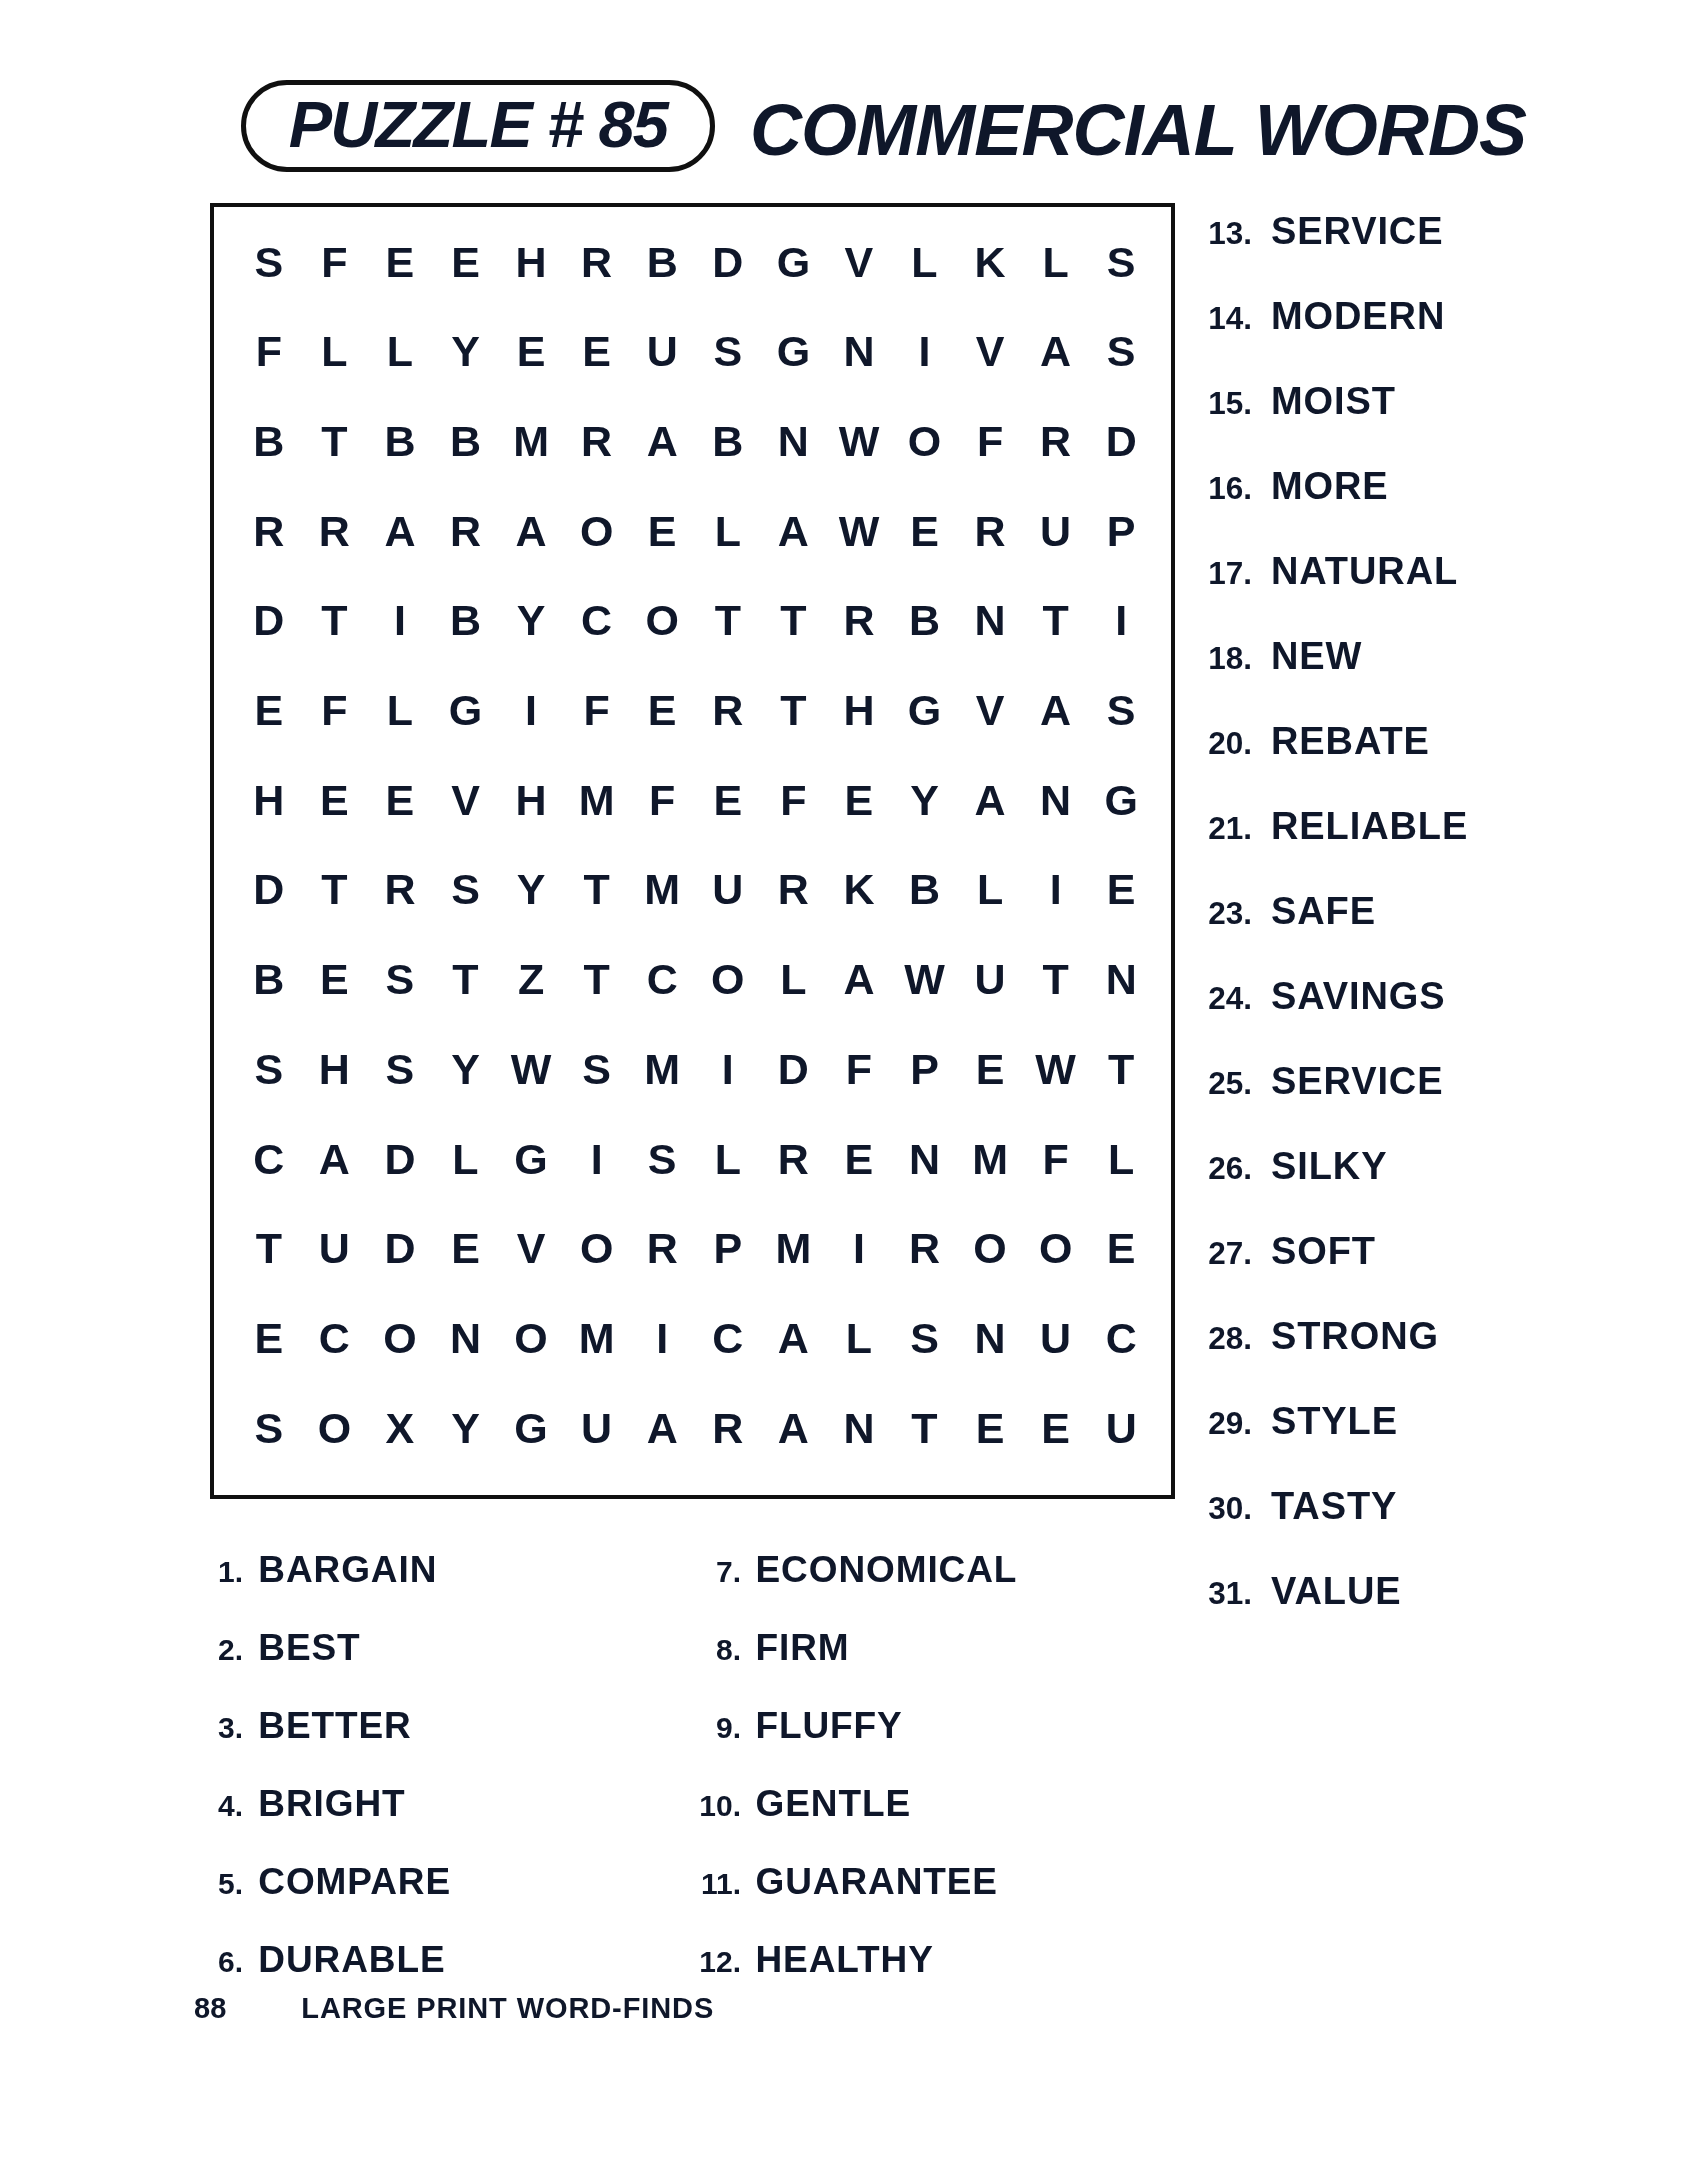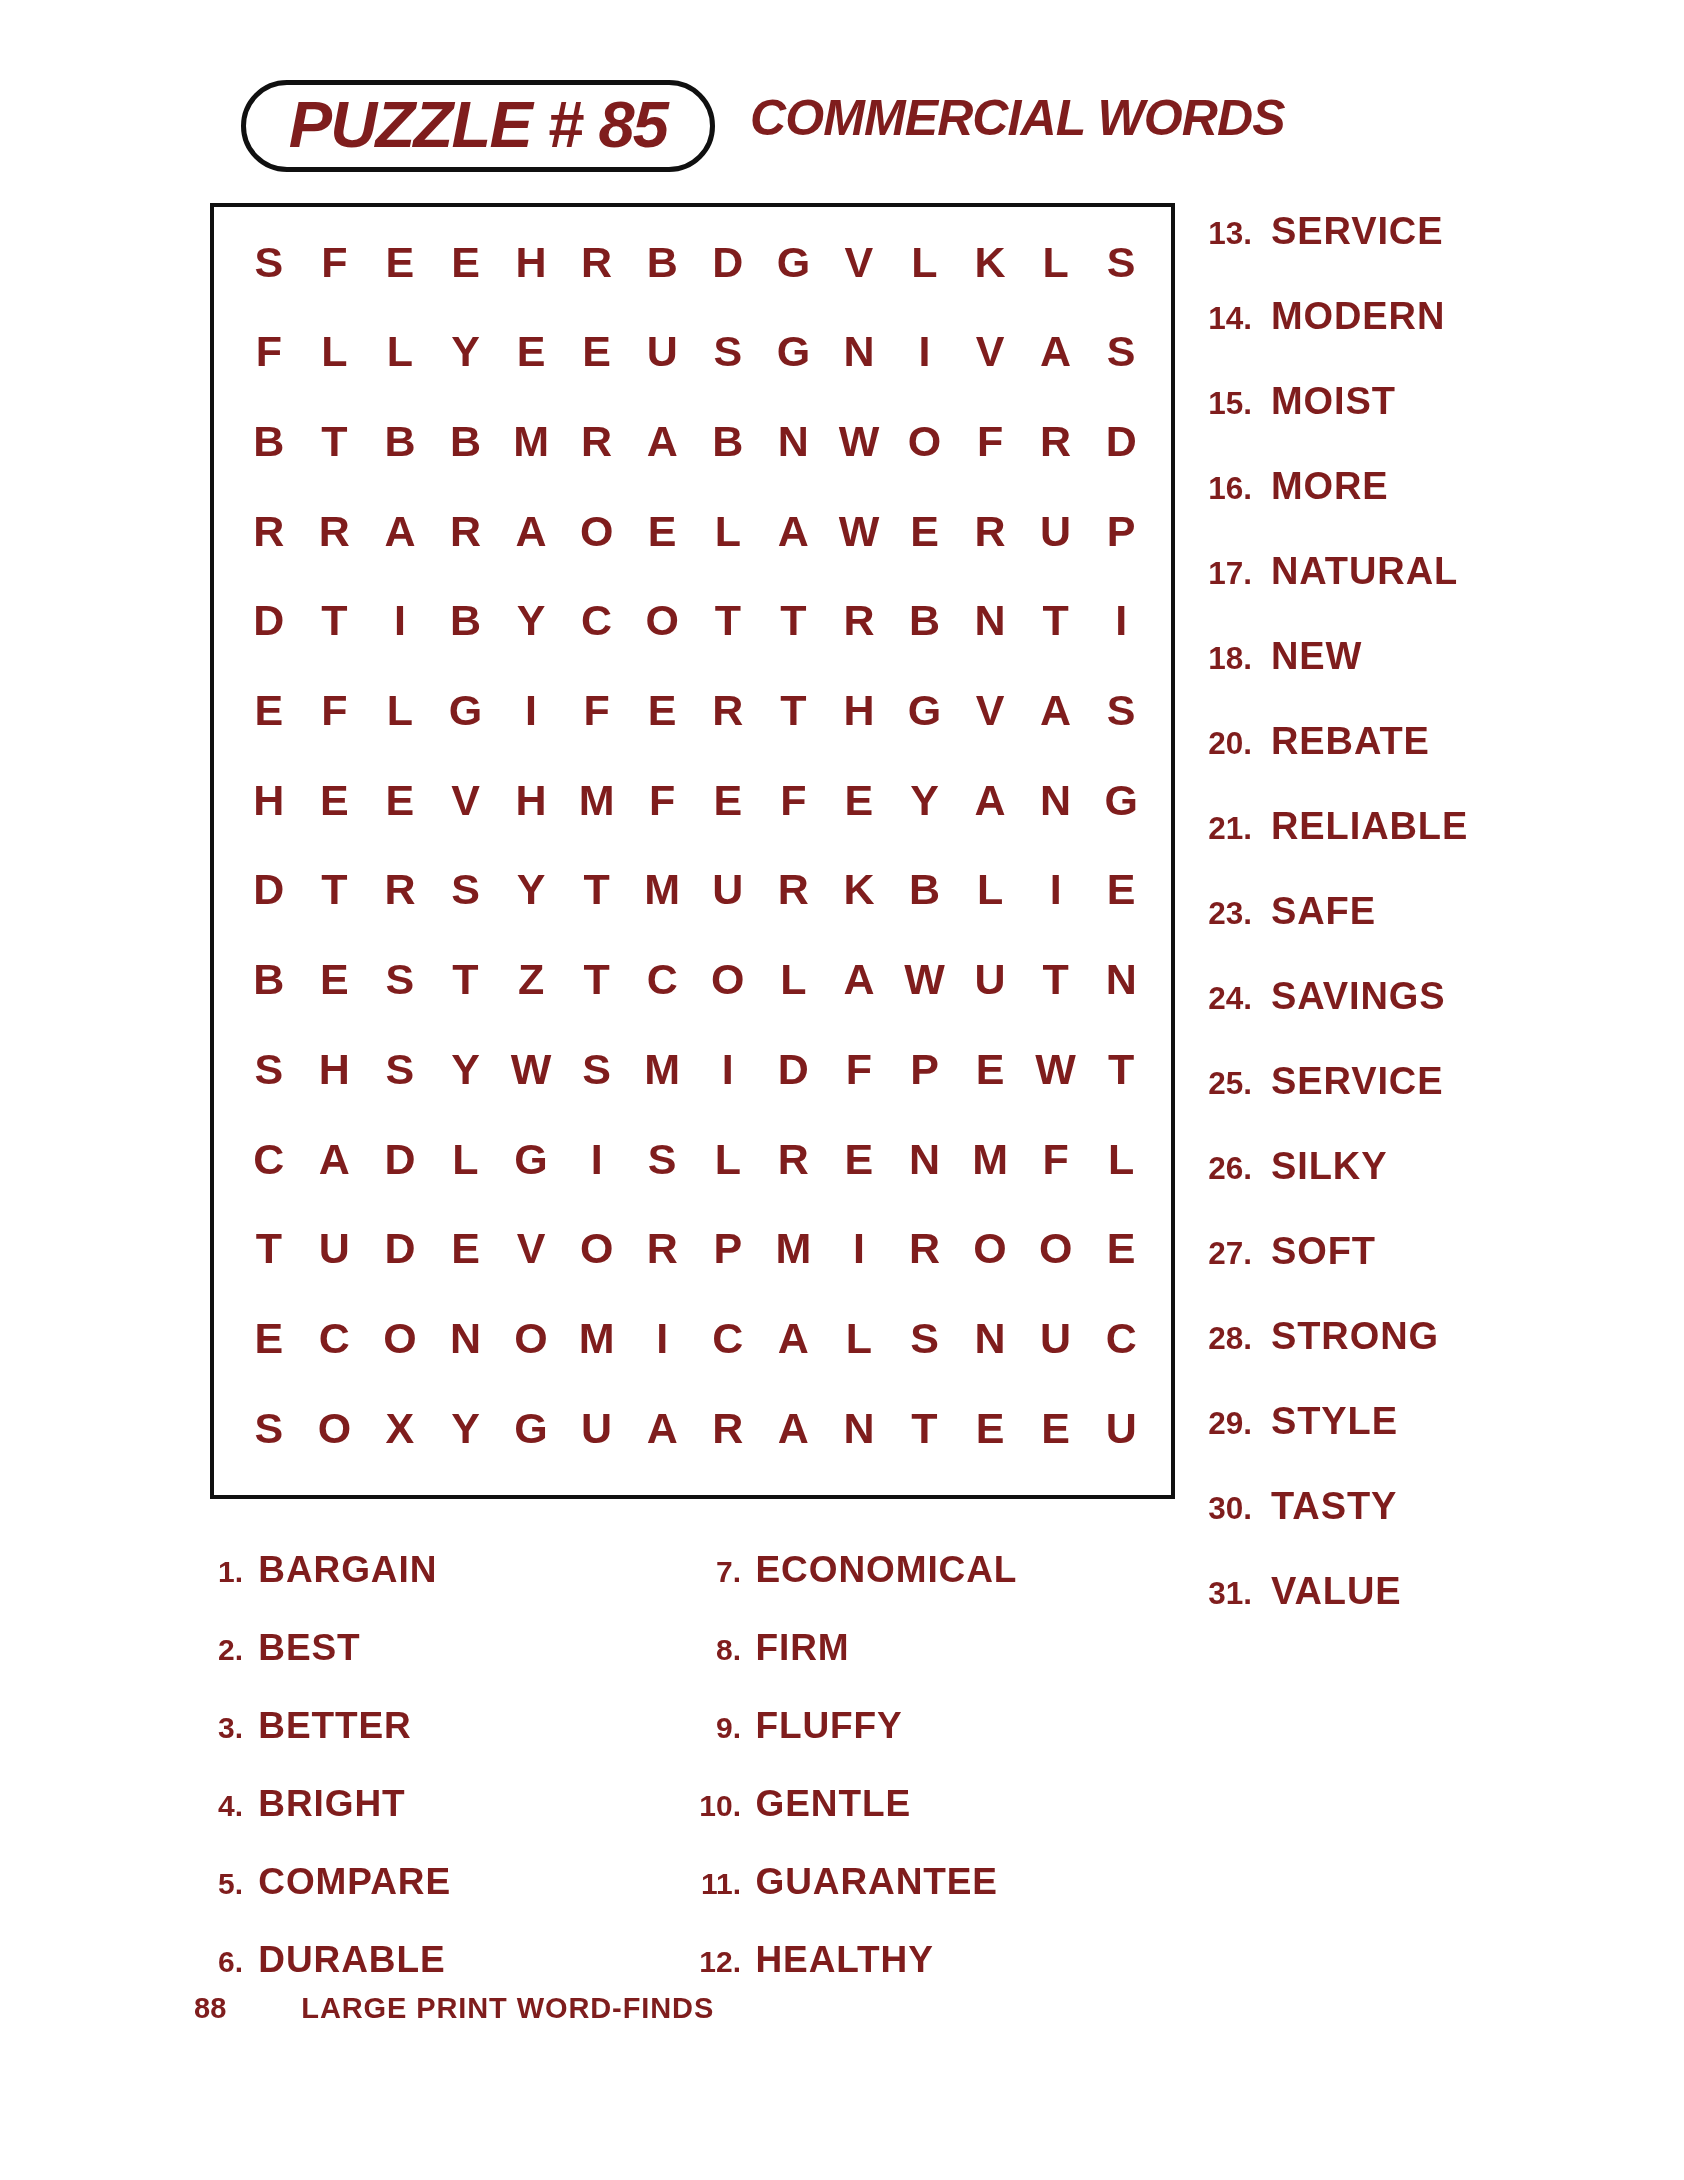--- a/index.html
+++ b/index.html
@@ -1,33 +1,33 @@
 <!DOCTYPE html>
 <html style="font-size:13.6px"><head>
 <meta charset="utf-8">
 <style>
   html,body { margin:0; padding:0; background:#ffffff; }
   .page {
     position:relative; width:1668px; height:2181px; background:#ffffff;
-    font-family:"Liberation Sans", sans-serif; color:#7f1d1d; overflow:hidden;
+    font-family:"Liberation Sans", sans-serif; color:#0f172a; overflow:hidden;
   }
 
   
   .badge {
     position:absolute; left:241px; top:80px; width:474px; height:92px;
     border:5.1px solid #101010; border-radius:46px; box-sizing:border-box;
     display:flex; align-items:center; justify-content:center;
   }
   .badge span {
     font-size:65px; font-weight:bold; font-style:italic;
     letter-spacing:-1.7px; white-space:nowrap; transform:translateY(-1.7px);
   }
   .page-title {
     position:absolute; left:750px; top:89px; margin:0;
-    font-size:50px; font-weight:bold; font-style:italic;
+    font-size:72px; font-weight:bold; font-style:italic;
     letter-spacing:-0.9px; white-space:nowrap;
   }
 
   
   .grid-box {
     position:absolute; left:210px; top:203px; width:965px; height:1296px;
     box-sizing:border-box; border:4.3px solid #101010;
     display:grid;
     grid-template-columns:repeat(14, 1fr);
     grid-template-rows:repeat(14, 1fr);

